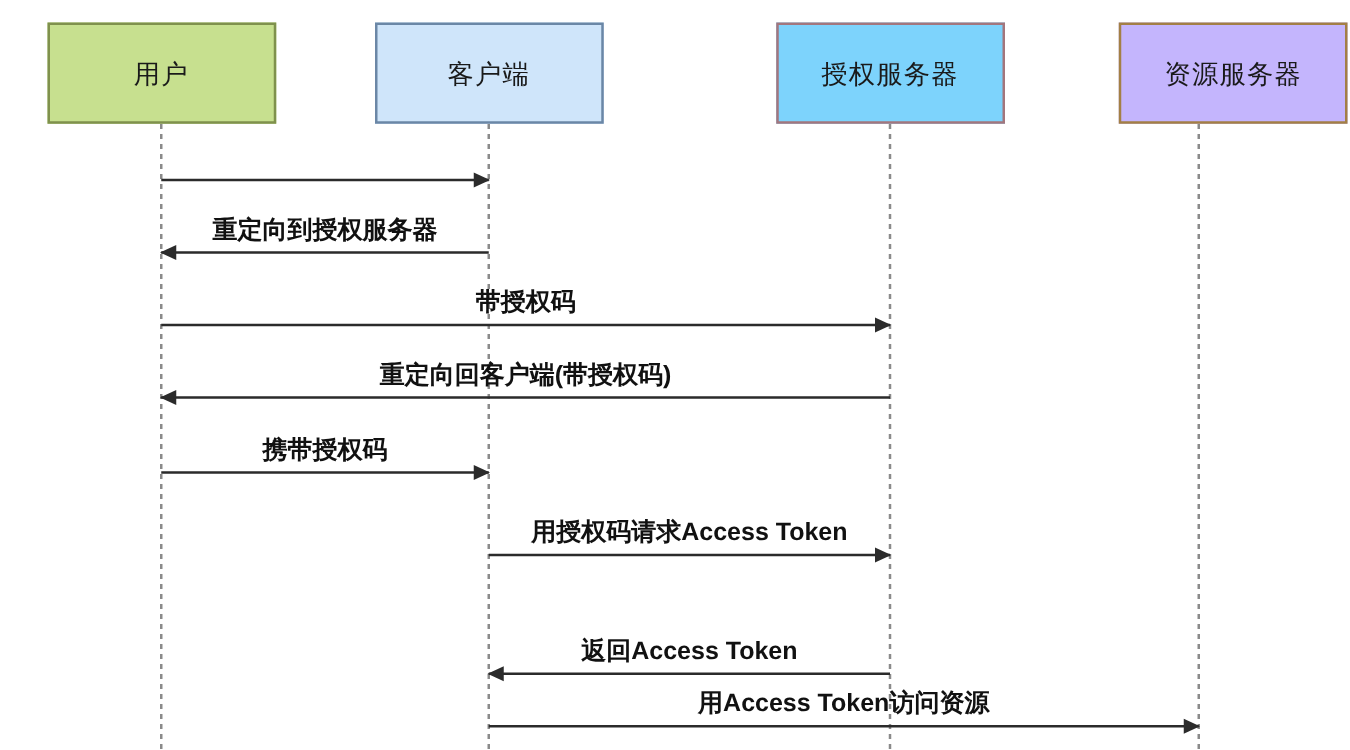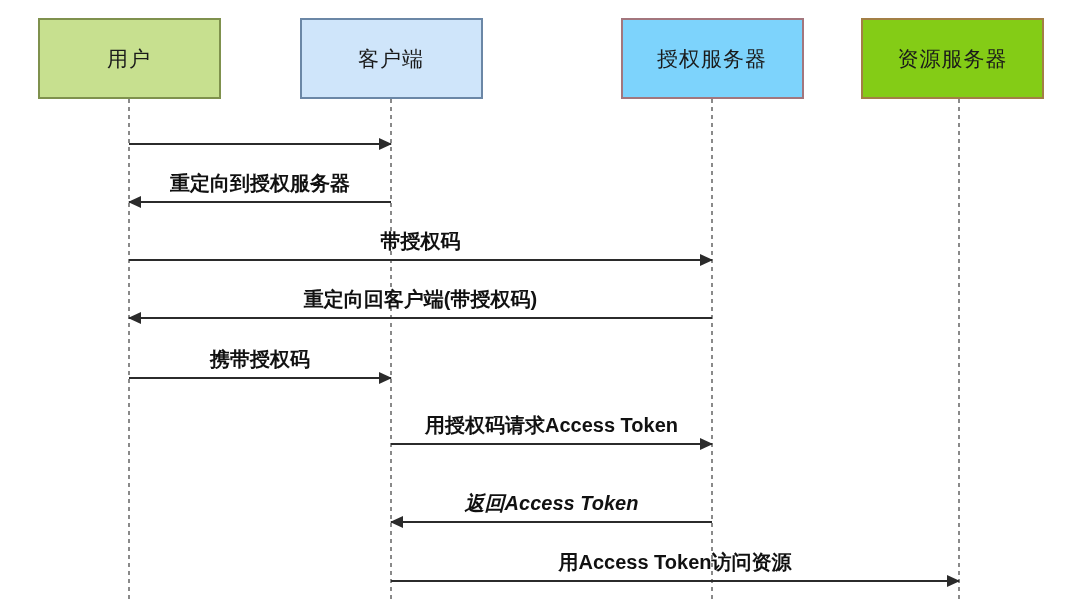--- a/index.html
+++ b/index.html
@@ -98,38 +98,38 @@
       <div class="message" style="left: 129px; width: 262px; top: 343px;">
         <div class="msg-label">携带授权码</div>
         <div class="msg-line"></div>
         <div class="arrowhead right"></div>
       </div>
       <div class="message" style="left: 391px; width: 321px; top: 409px;">
         <div class="msg-label">用授权码请求Access Token</div>
         <div class="msg-line"></div>
         <div class="arrowhead right"></div>
       </div>
-      <div class="message" style="left: 391px; width: 321px; top: 487px; font-style: italic;">
+      <div class="message" style="left: 391px; width: 321px; top: 504px;">
         <div class="msg-label">返回Access Token</div>
         <div class="msg-line"></div>
         <div class="arrowhead left"></div>
       </div>
       <div class="message" style="left: 391px; width: 568px; top: 546px;">
         <div class="msg-label">用Access Token访问资源</div>
         <div class="msg-line"></div>
         <div class="arrowhead right"></div>
       </div>
     </div>
   <div id="actors-layer">
       <div class="actor" style="left: 37.5px; background: rgb(199, 224, 143); border-color: rgb(127, 145, 77);">
         <span class="actor-label">用户</span>
       </div>
       <div class="actor" style="left: 299.5px; background: rgb(207, 229, 250); border-color: rgb(107, 135, 166);">
         <span class="actor-label">客户端</span>
       </div>
       <div class="actor" style="left: 620.5px; background: #7dd3fc; border-color: rgb(163, 118, 125);">
         <span class="actor-label">授权服务器</span>
       </div>
-      <div class="actor" style="left: 861px; background: #84cc16; border-color: rgb(163, 127, 69); align-items: center;">
+      <div class="actor" style="left: 895px; background: #c4b5fd; border-color: rgb(163, 127, 69); align-items: center;">
         <span class="actor-label">资源服务器</span>
       </div>
     </div>
 </div>
 
 </body></html>

